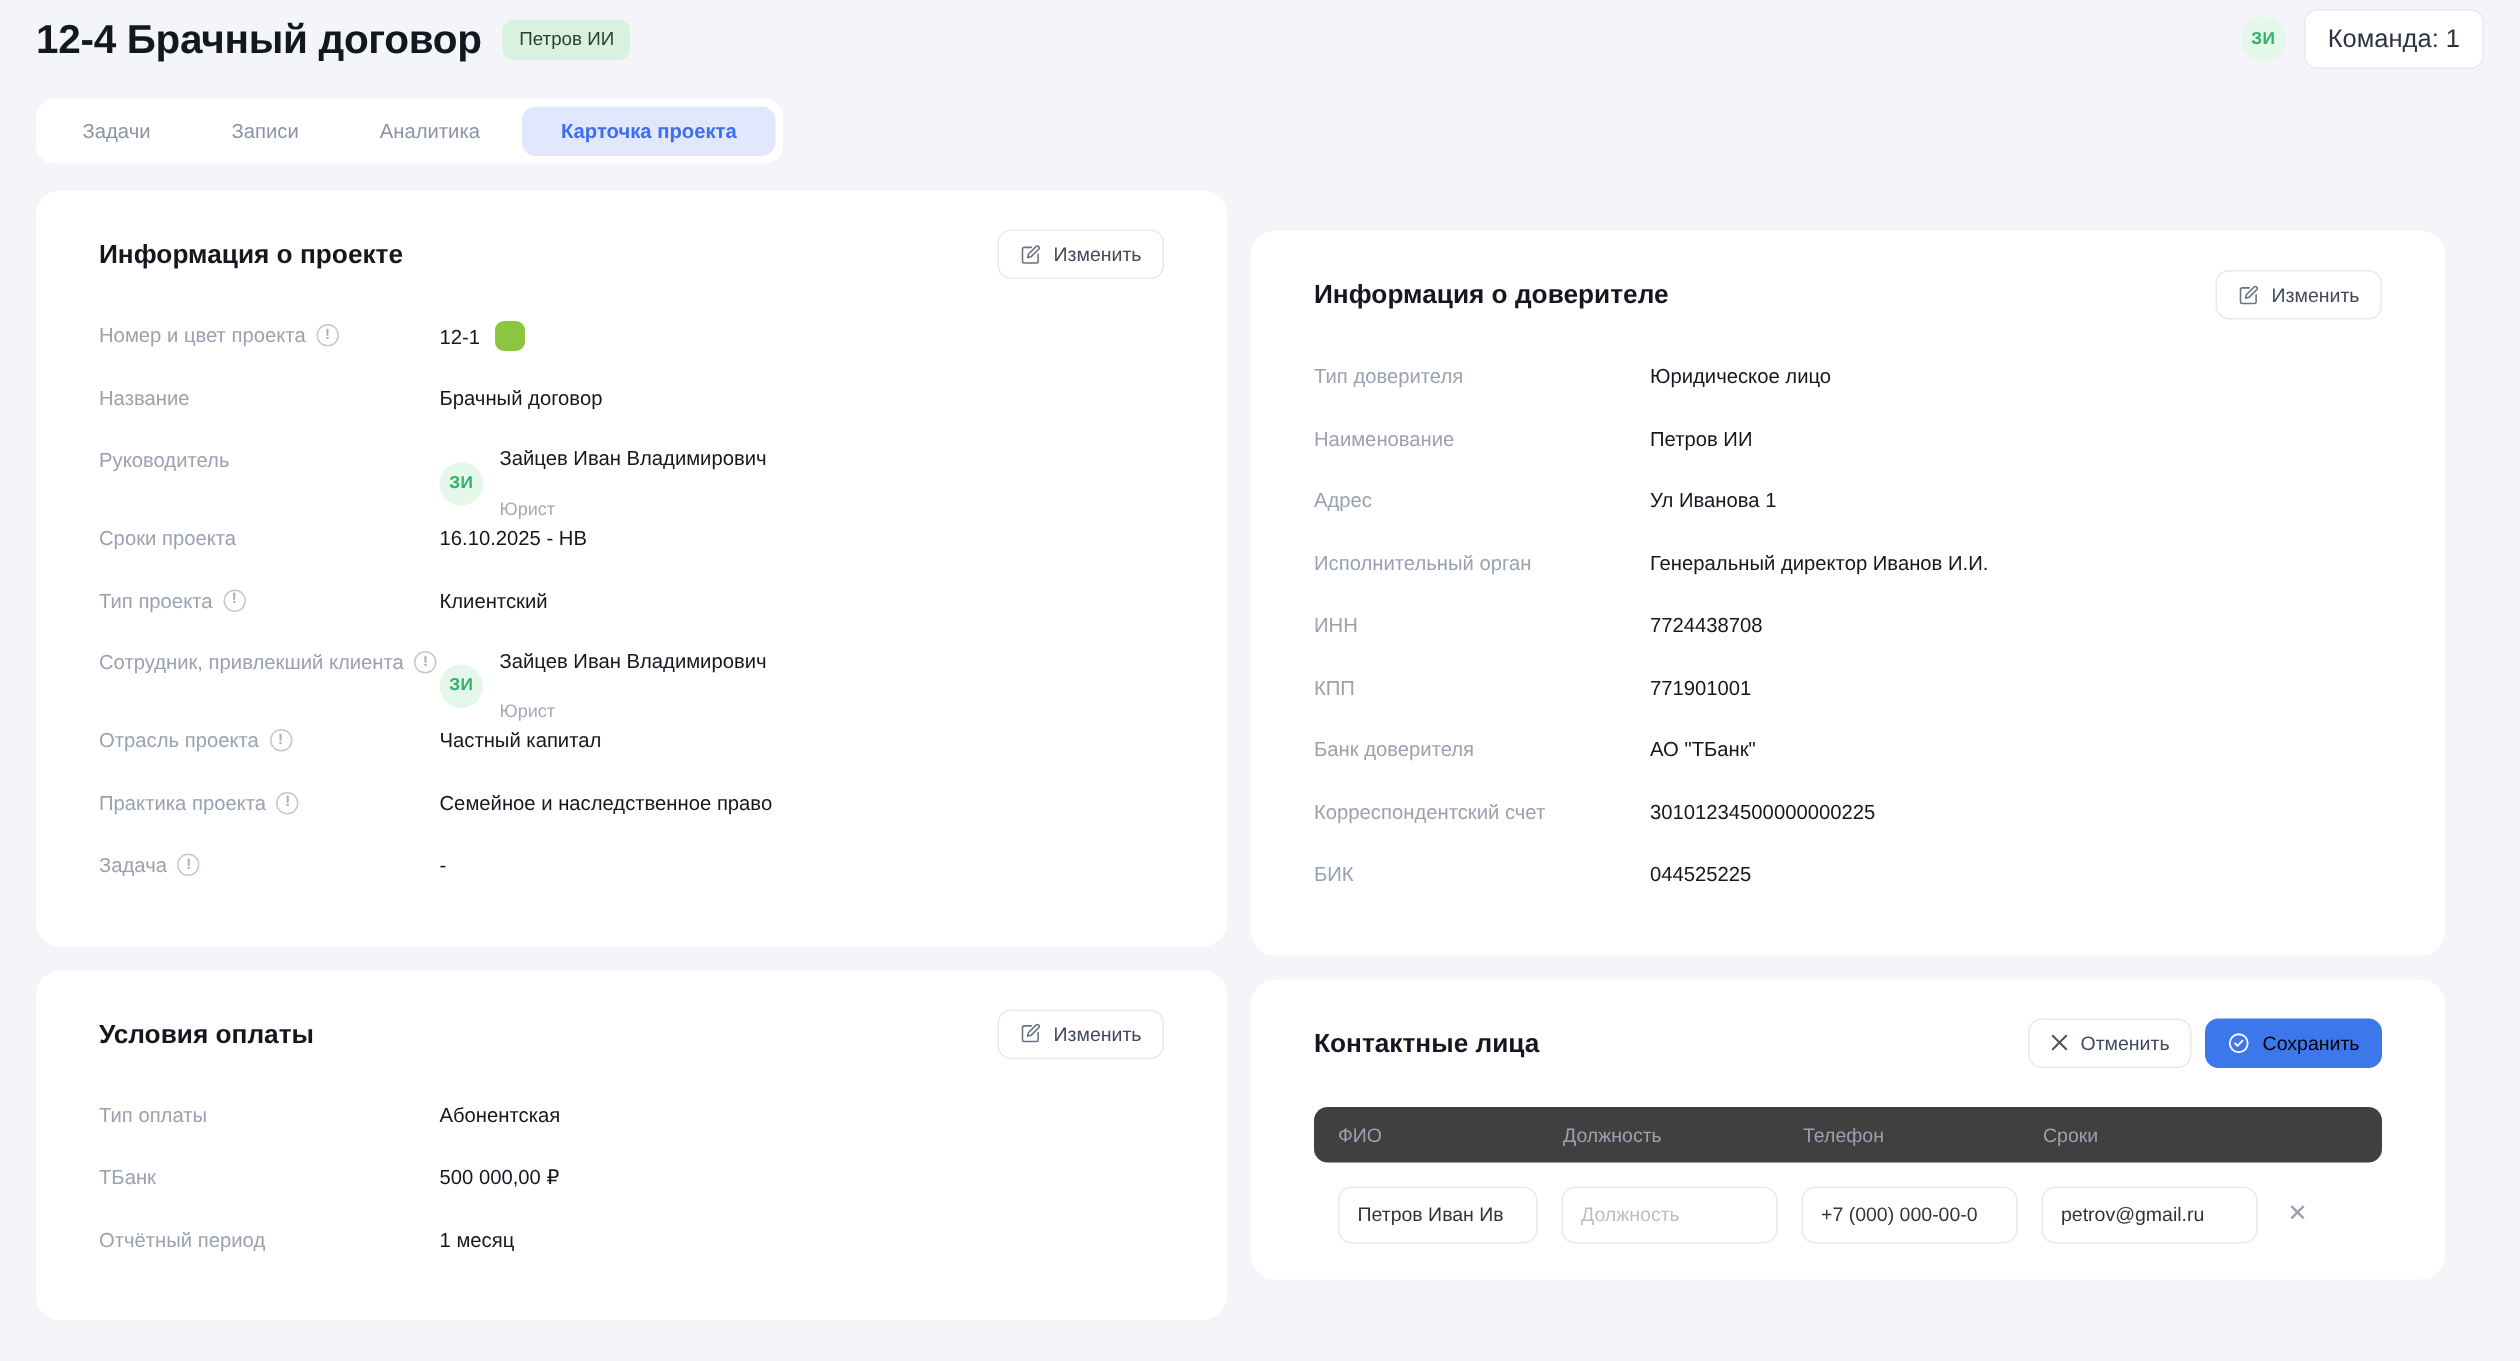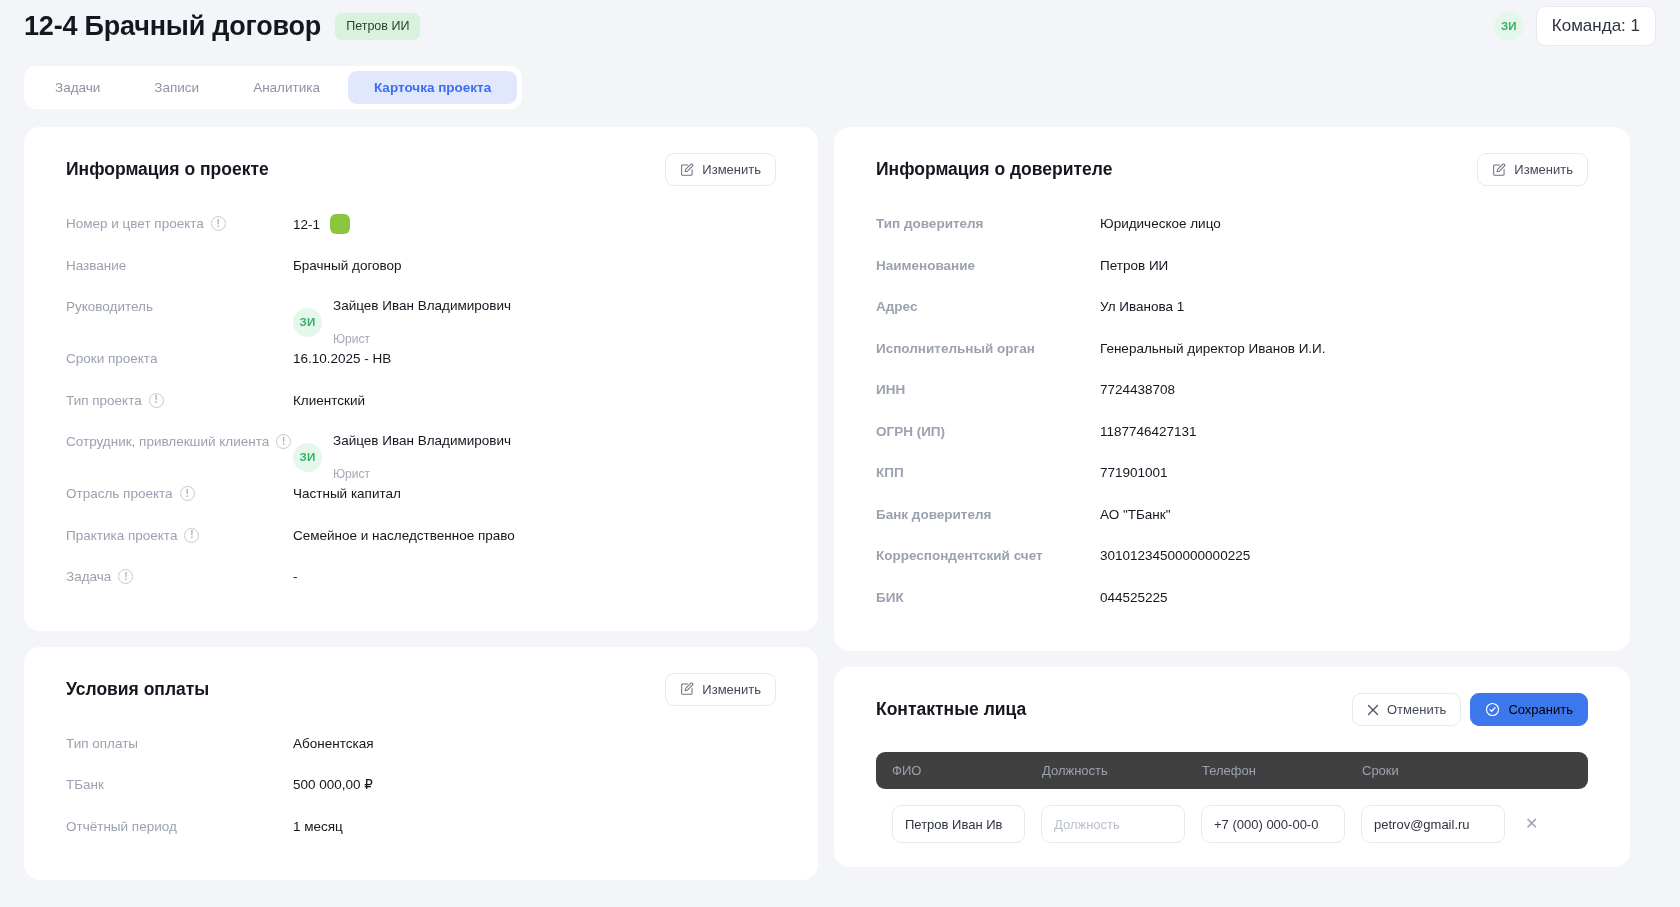--- a/index.html
+++ b/index.html
@@ -85,21 +85,21 @@
     background: #e1e8fd;
     color: #3d6df0;
     font-weight: 600;
   }
 
   
   .columns {
     display: flex;
     gap: 16px;
     padding: 18px 24px 0 24px;
-    align-items: flex-start;
+    align-items: center;
   }
   .col { display: flex; flex-direction: column; gap: 16px; }
   .col-left  { width: 794px; flex: none; }
   .col-right { width: 796px; flex: none; }
 
   .card {
     background: #ffffff;
     border-radius: 16px;
     padding: 26px 42px 24px 42px;
   }
@@ -165,21 +165,21 @@
   .row-value {
     font-size: 13.5px;
     color: #14171f;
     line-height: 19px;
     display: flex;
     align-items: center;
     gap: 10px;
     padding-top: 1px;
     min-width: 0;
   }
-  .row-right { width: 224px; font-weight: bold; }
+  .row-right { width: 224px; }
 
   .info-icon {
     width: 15px; height: 15px;
     border-radius: 50%;
     border: 1.2px solid #c3c8d4;
     color: #a9afbd;
     font-size: 10px;
     line-height: 1;
     display: inline-flex;
     align-items: center;
@@ -447,24 +447,20 @@
         </div>
         <div class="row">
           <div class="row-label row-right">Исполнительный орган</div>
           <div class="row-value">Генеральный директор Иванов И.И.</div>
         </div>
         <div class="row">
           <div class="row-label row-right">ИНН</div>
           <div class="row-value">7724438708</div>
         </div>
         <div class="row">
-          <div class="row-label row-right">ОГРН (ИП)</div>
-          <div class="row-value">1187746427131</div>
-        </div>
-        <div class="row">
           <div class="row-label row-right">КПП</div>
           <div class="row-value">771901001</div>
         </div>
         <div class="row">
           <div class="row-label row-right">Банк доверителя</div>
           <div class="row-value">АО "ТБанк"</div>
         </div>
         <div class="row">
           <div class="row-label row-right">Корреспондентский счет</div>
           <div class="row-value">30101234500000000225</div>

